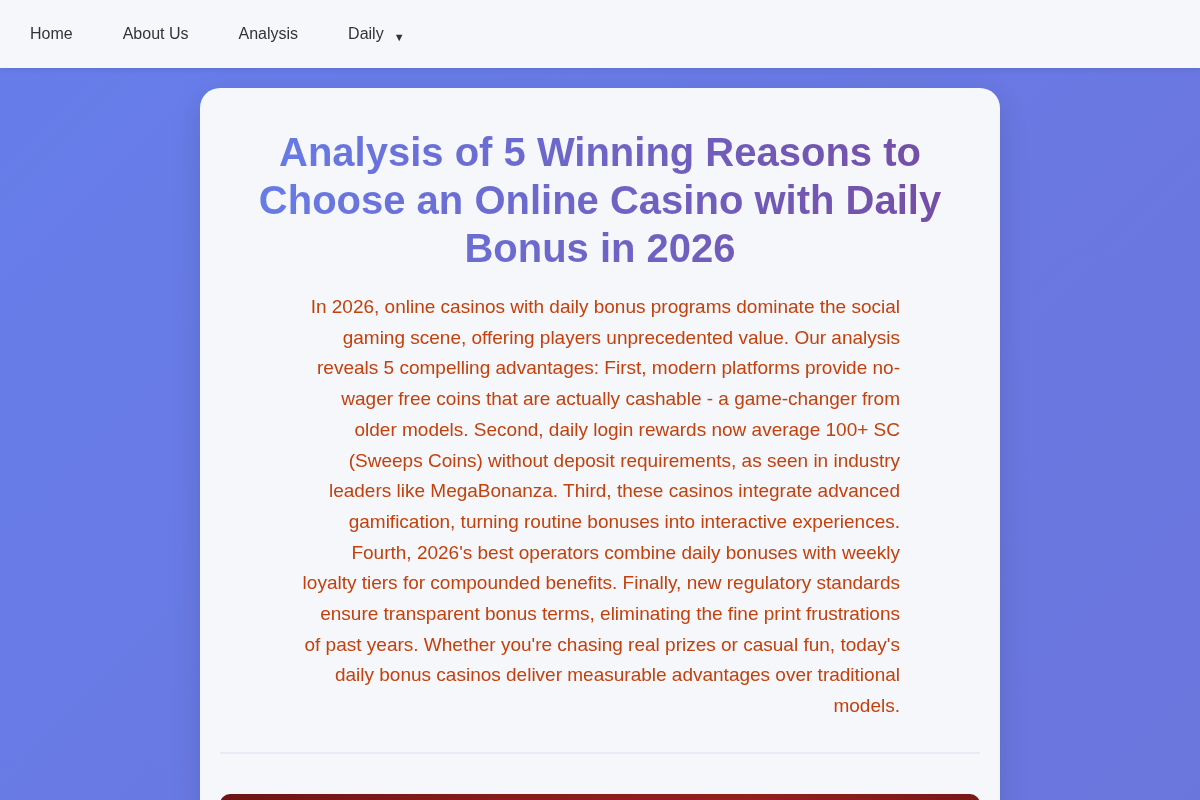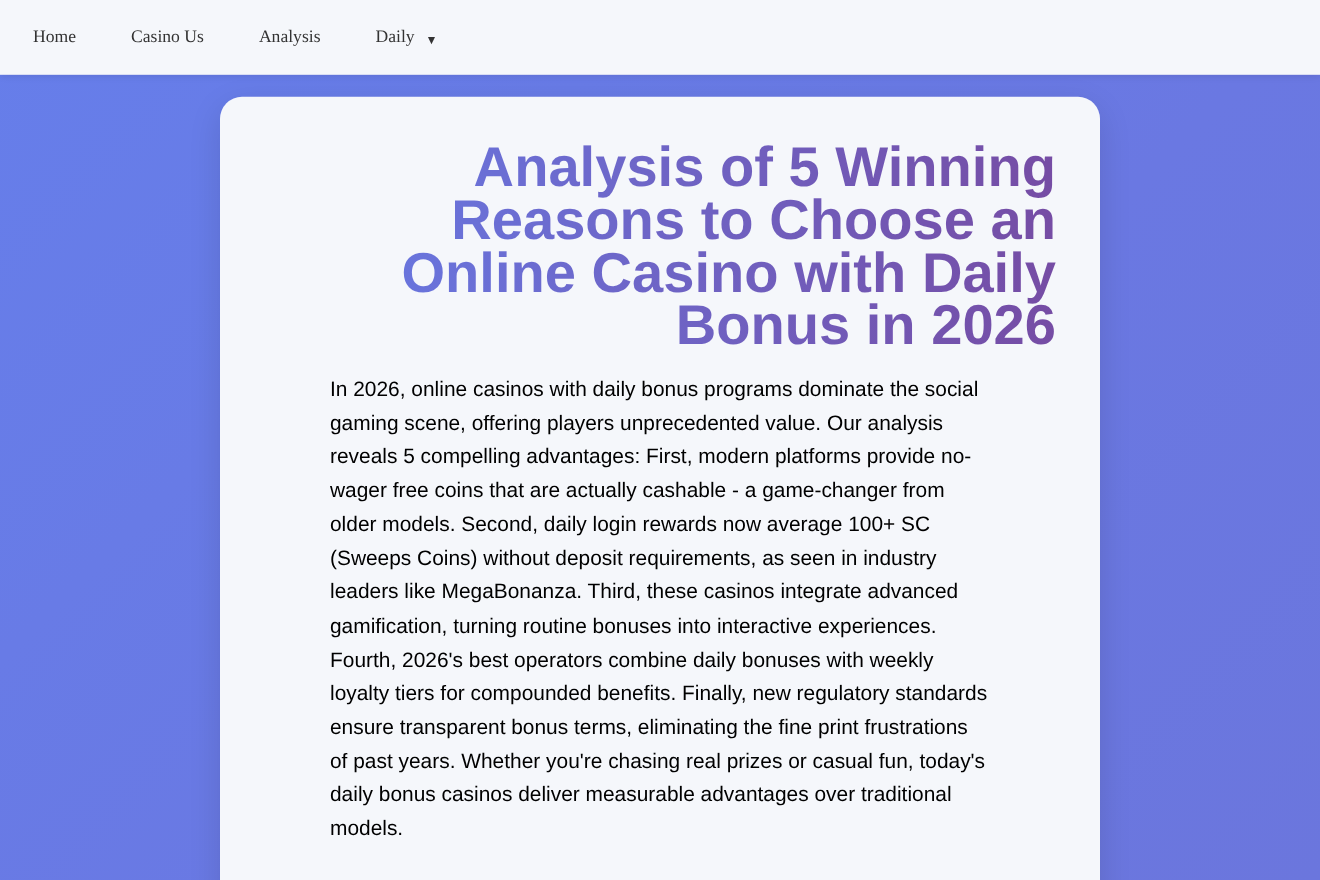--- a/index.html
+++ b/index.html
@@ -11,60 +11,60 @@
   }
   .navbar {
     position: absolute; top: 0; left: 0; width: 1200px; height: 68px;
     background: #f5f7fb;
     display: flex; align-items: center;
     padding-left: 30px;
     box-shadow: 0 2px 6px rgba(0,0,0,0.08);
   }
   .nav-item {
     font-size: 16px; color: #333; text-decoration: none;
-    margin-right: 50px; cursor: pointer; display: flex; align-items: flex-end; font-family: Liberation Serif, serif;
+    margin-right: 50px; cursor: pointer; display: flex; align-items: flex-end;
   }
   .nav-caret { font-size: 11px; margin-left: 10px; color: #333; }
   .card {
     position: absolute; left: 200px; top: 88px; width: 800px; height: 760px;
     background: #f5f7fb; border-radius: 20px;
     box-shadow: 0 10px 30px rgba(0,0,0,0.12);
     padding: 40px 20px 0 20px;
     overflow: hidden;
   }
   .title {
-    font-size: 51px; font-weight: 700; line-height: 48px; text-align: right;
+    font-size: 40px; font-weight: 700; line-height: 48px; text-align: center;
     background: linear-gradient(90deg, #667eea 0%, #764ba2 100%);
     -webkit-background-clip: text; background-clip: text;
     color: transparent;
     padding: 0 20px;
   }
   .body-text {
     width: 600px; margin: 20px auto 0 auto;
-    font-size: 19px; line-height: 30.7px; color: #000000;
-    text-align: left;
+    font-size: 19px; line-height: 30.7px; color: #c2410c;
+    text-align: right;
   }
   .divider {
     height: 2px; background: #e9ecf7; margin-top: 30px;
   }
   .hero-image {
     margin-top: 40px; height: 120px;
     border-radius: 10px 10px 0 0;
     background: linear-gradient(90deg, #6e1414 0%, #8a1b1b 40%, #941f1f 70%, #7a1717 100%);
   }
 </style>
 </head>
 <body>
 
 <nav class="navbar">
   <a class="nav-item">
       <span>Home</span>
     </a>
   <a class="nav-item">
-      <span>Casino Us</span>
+      <span>About Us</span>
     </a>
   <a class="nav-item">
       <span>Analysis</span>
     </a>
   <a class="nav-item">
     <span>Daily</span>
     <span class="nav-caret">▼</span>
   </a>
 </nav>
 

